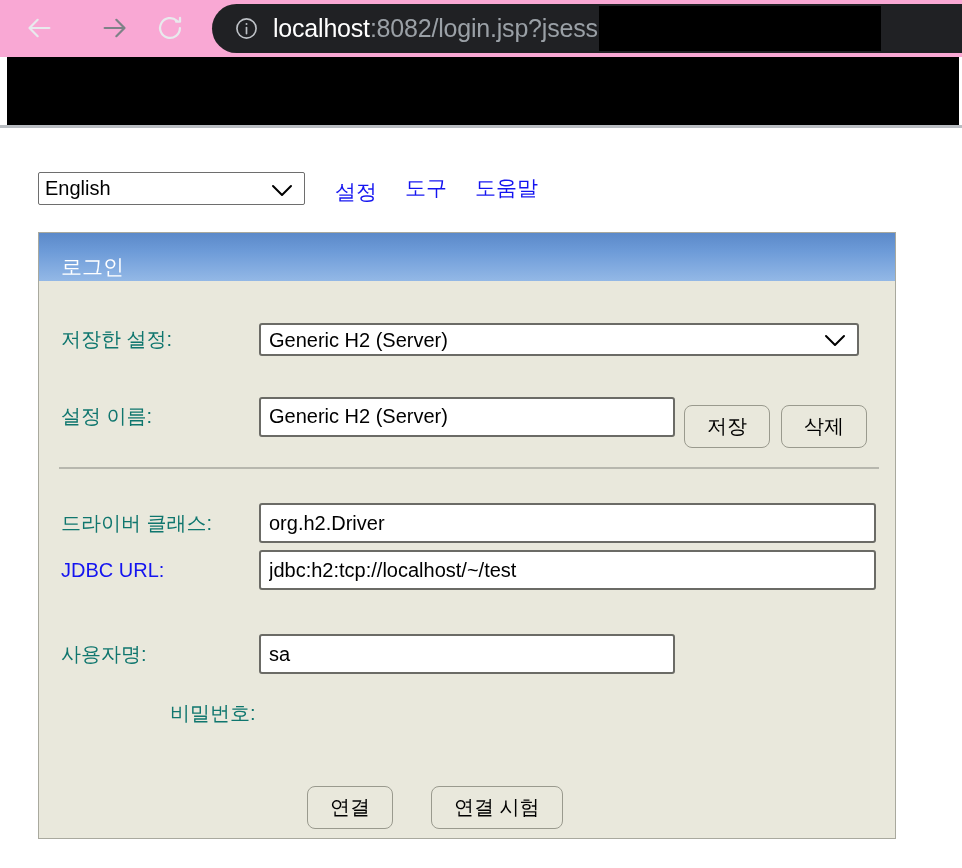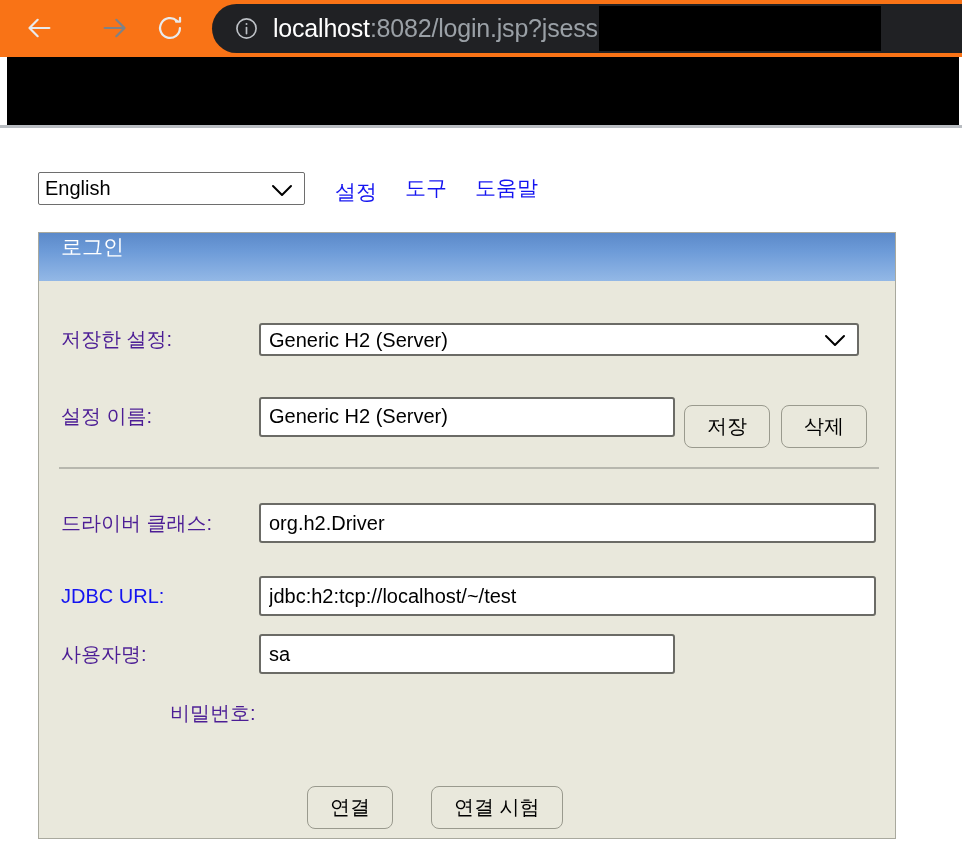--- a/index.html
+++ b/index.html
@@ -9,21 +9,21 @@
     width: 962px; height: 868px;
     overflow: hidden;
     background: #ffffff;
     font-family: "Liberation Sans", sans-serif;
   }
 
   
   #browser-chrome {
     position: absolute; left: 0; top: 0;
     width: 962px; height: 73px;
-    background: #f97316;
+    background: #f9a8d4;
   }
   .nav-btn {
     position: absolute;
     top: 6px;
     width: 44px; height: 44px;
     display: flex; align-items: center; justify-content: center;
     cursor: pointer;
   }
   #back-button    { left: 18px; }
   #forward-button { left: 92px; }
@@ -124,21 +124,21 @@
   #login-panel {
     position: absolute;
     left: 38px; top: 104px;
     width: 858px; height: 607px;
     border: 1px solid #a9a99e;
     background: #e9e8dc;
   }
   #login-panel-header {
     height: 48px;
     background: linear-gradient(to bottom, #5b89c9 0%, #6d9bd8 38%, #93b8e6 100%);
-    display: flex; align-items: flex-start;
+    display: flex; align-items: flex-end;
     padding-left: 22px;
   }
   #login-panel-title {
     color: #ffffff;
     font-size: 21px;
     font-weight: normal;
   }
   #login-panel-body {
     position: relative;
     height: 557px;
@@ -146,21 +146,21 @@
   }
 
   .form-row {
     position: absolute;
     display: flex;
     align-items: center;
     left: 22px;
   }
   .form-label {
     font-size: 20px;
-    color: #4c1d95;
+    color: #0f766e;
     white-space: nowrap;
   }
   .form-label.link-label { color: #1414f0; }
 
   
   .text-input {
     font-family: "Liberation Sans", sans-serif;
     font-size: 20px;
     color: #000000;
     background: #ffffff;
@@ -193,21 +193,21 @@
     padding: 0 22px;
     cursor: pointer;
     white-space: nowrap;
     margin-top: 20px;
   }
 
   
   #row-saved-settings { top: 42px; }
   #row-setting-name   { top: 104px; }
   #row-driver-class   { top: 222px; }
-  #row-jdbc-url       { top: 295px; }
+  #row-jdbc-url       { top: 269px; }
   #row-username       { top: 353px; }
   #row-password       { top: 419px; flex-direction: column; }
   #row-actions        { top: 485px; left: 268px; gap: 24px; }
 
   .label-col { width: 198px; flex: 0 0 198px; }
 
   #saved-settings-select-wrap { position: relative; }
   #saved-settings-select { width: 600px; }
   #saved-settings-chevron-icon {
     position: absolute; right: 13px; top: 10px;

